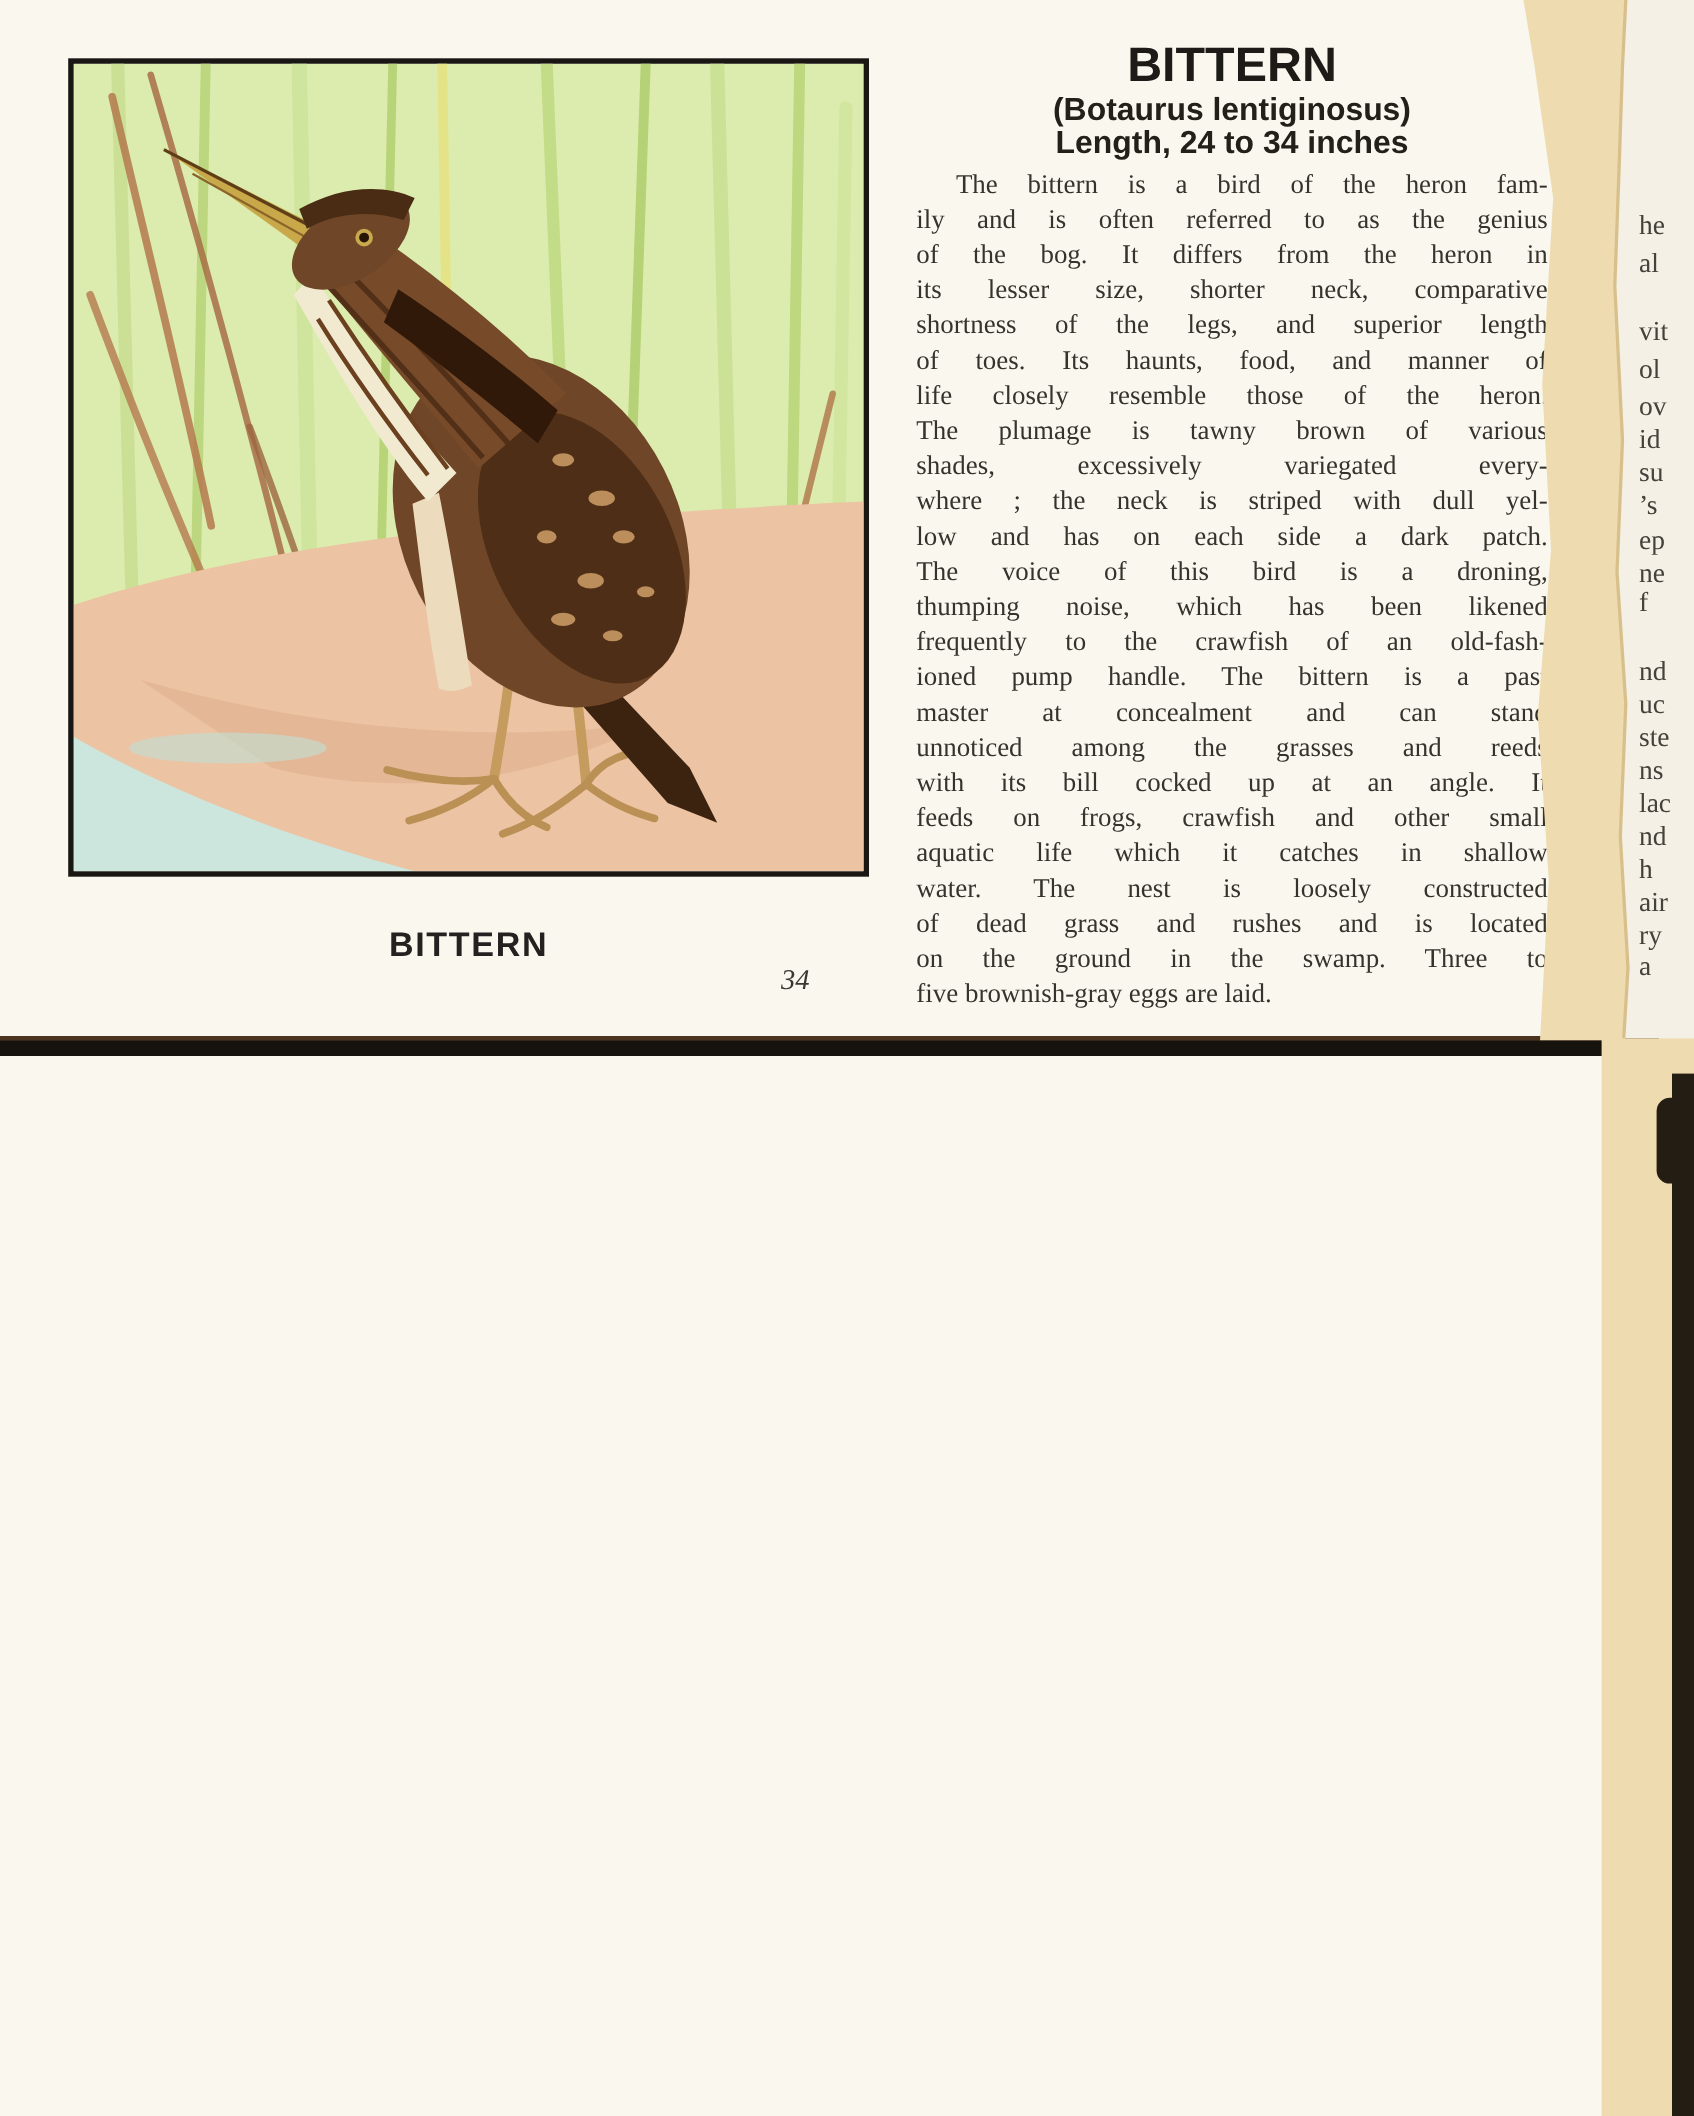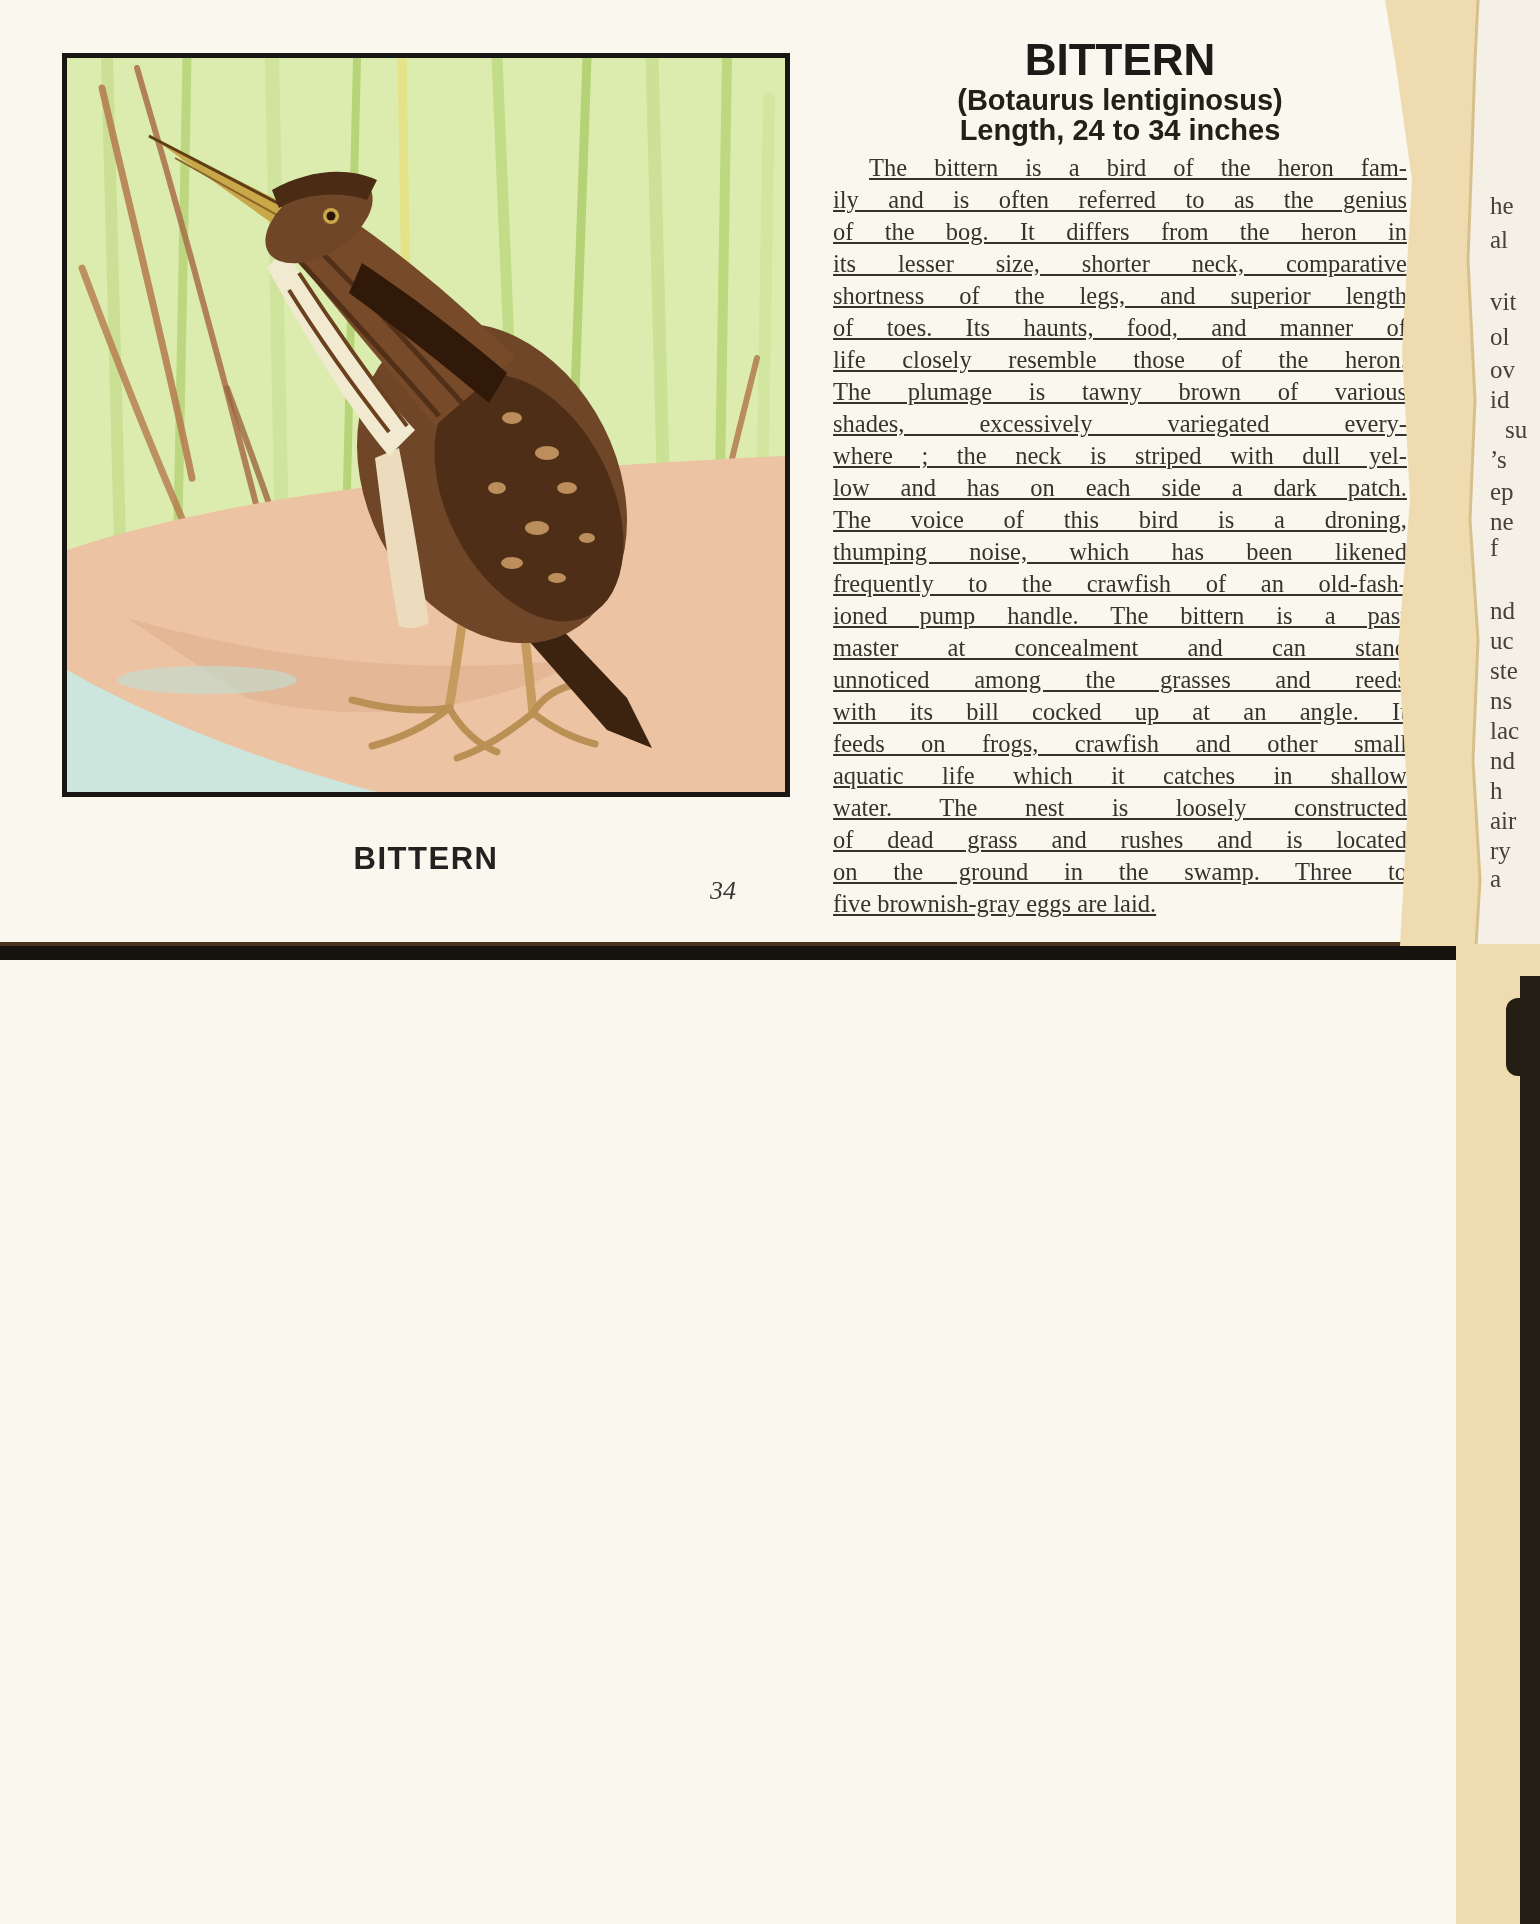--- a/index.html
+++ b/index.html
@@ -24,21 +24,21 @@
 
   .text-col{position:absolute;color:var(--body-text);}
   #text-bittern{left:833px;top:36px;width:574px;}
   .entry-title{font-family:"Liberation Sans",sans-serif;font-weight:bold;text-align:center;color:#1d1b18;}
   #text-bittern .entry-title{font-size:44px;line-height:48px;}
   .entry-latin{font-family:"Liberation Sans",sans-serif;font-weight:bold;text-align:center;
                font-size:29px;line-height:33px;color:#232019;}
   .entry-length{font-family:"Liberation Sans",sans-serif;font-weight:bold;text-align:center;
                 font-size:29px;line-height:27px;color:#232019;}
   .body-lines{margin-top:8px;}
-  #text-bittern .body-lines{font-size:24.5px;line-height:32px;text-decoration:underline;}
+  #text-bittern .body-lines{font-size:24.5px;line-height:32px;}
   .tline{text-align:justify;text-align-last:justify;}
   .tline.last{text-align-last:left;}
   #text-bittern .tline.first{text-indent:36px;}
 
   
   #under-page-top{position:absolute;left:1430px;top:0;width:110px;height:944px;background:var(--under-page);}
   #frag-col{position:absolute;left:1480px;top:0;width:60px;height:684px;}
   .frag{position:absolute;left:10px;font-size:25px;color:#45423c;font-family:"Liberation Serif",serif;}
   #torn-strip-top{position:absolute;left:1380px;top:0;width:164px;height:946px;}
 
@@ -177,21 +177,21 @@
   </div>
 
   <div id="under-page-top"></div>
   <div id="frag-col">
       <span class="frag" style="top: 192px;">he</span>
       <span class="frag" style="top: 226px;">al</span>
       <span class="frag" style="top: 288px;">vit</span>
       <span class="frag" style="top: 323px;">ol</span>
       <span class="frag" style="top: 356px;">ov</span>
       <span class="frag" style="top: 386px;">id</span>
-      <span class="frag" style="top: 416px; margin-left: 15px;">su</span>
+      <span class="frag" style="top: 416px;">su</span>
       <span class="frag" style="top: 446px;">’s</span>
       <span class="frag" style="top: 478px;">ep</span>
       <span class="frag" style="top: 508px;">ne</span>
       <span class="frag" style="top: 534px;">f</span>
       <span class="frag" style="top: 597px;">nd</span>
       <span class="frag" style="top: 627px;">uc</span>
       <span class="frag" style="top: 657px;">ste</span>
       <span class="frag" style="top: 687px;">ns</span>
       <span class="frag" style="top: 717px;">lac</span>
       <span class="frag" style="top: 747px;">nd</span>

